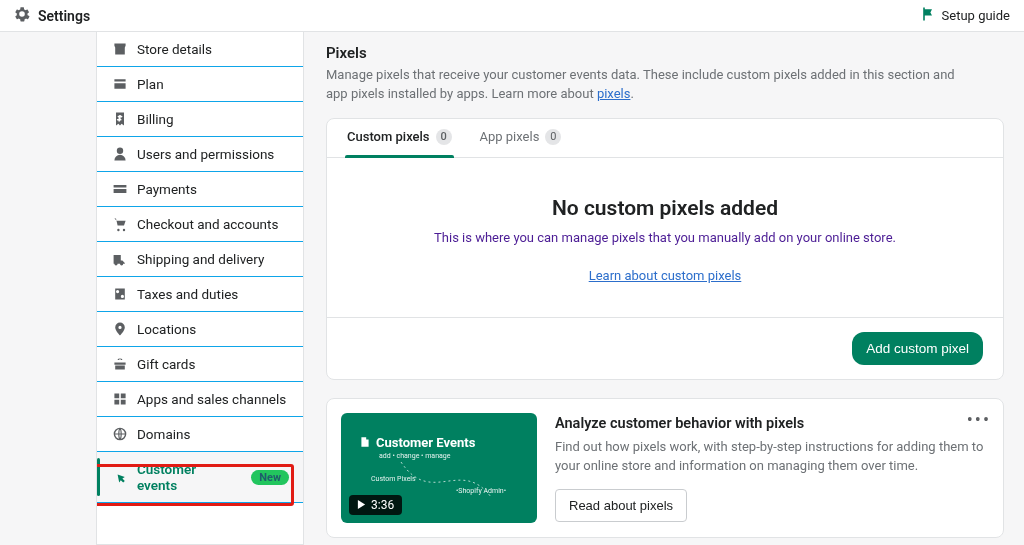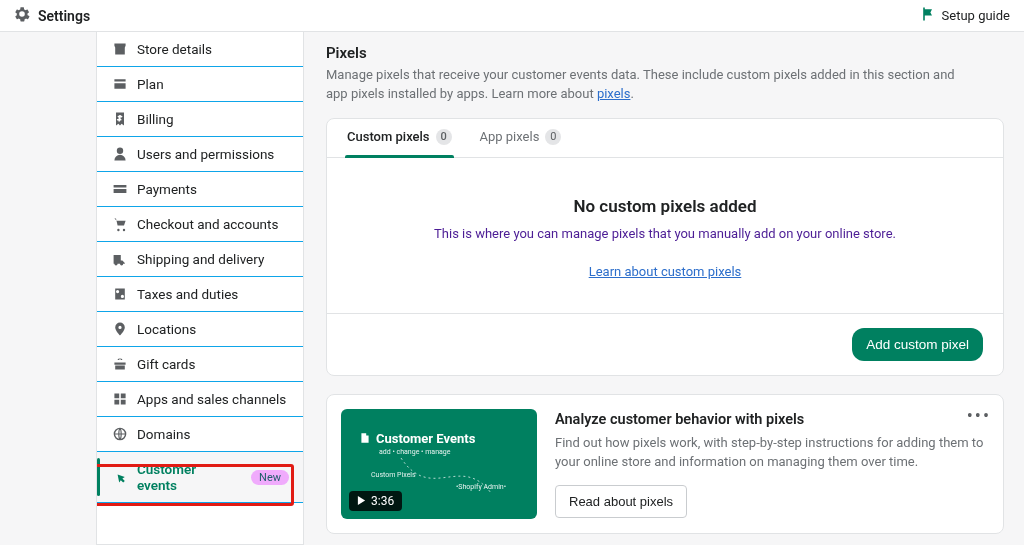--- a/index.html
+++ b/index.html
@@ -61,24 +61,24 @@
     position:absolute;
     left:0; top:6px; bottom:6px;
     width:3px;
     background:#008060;
     border-radius:2px;
   }
   .sidebar-item .nav-icon { width:18px; display:flex; justify-content:center; color:#5c5f62; }
   .sidebar-item.active .nav-icon { color:#008060; }
   .nav-icon svg { width:16px; height:16px; fill:currentColor; }
   .badge-new {
-    background:#f0abfc;
+    background:#22c55e;
     color:#1f5d6b;
     font-size:11px;
-    font-weight:400;
+    font-weight:700;
     padding:1px 8px;
     border-radius:10px;
     margin-left:4px;
   }
 
   .main {
     flex:1;
     padding: 12px 20px 20px 22px;
     overflow-y:auto;
   }
@@ -126,21 +126,21 @@
     min-width:16px; height:16px;
     border-radius:8px;
     display:inline-flex; align-items:center; justify-content:center;
     padding:0 4px;
   }
 
   .empty {
     text-align:center;
     padding: 38px 20px 34px;
   }
-  .empty h3 { font-size:17px; font-weight:600; margin-bottom:10px; }
+  .empty h3 { font-size:21px; font-weight:600; margin-bottom:10px; }
   .empty p { font-size:13px; color:#4c1d95; margin-bottom:22px; }
   .empty a { color:#2c6ecb; text-decoration:underline; font-size:13px; }
 
   .card-footer {
     border-top:1px solid #e1e3e5;
     padding:14px 20px;
     display:flex; justify-content:flex-end;
     position:relative;
   }
   .btn-primary {

